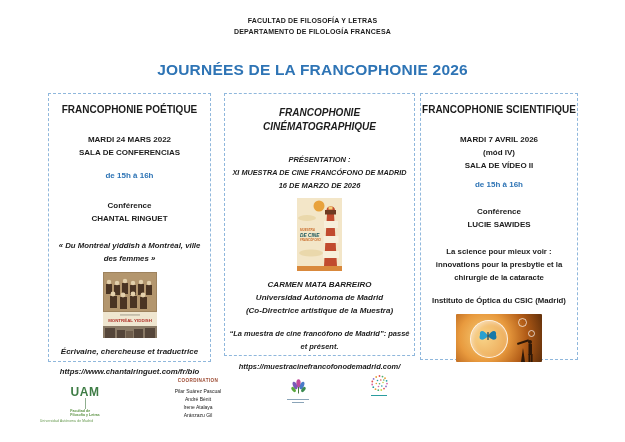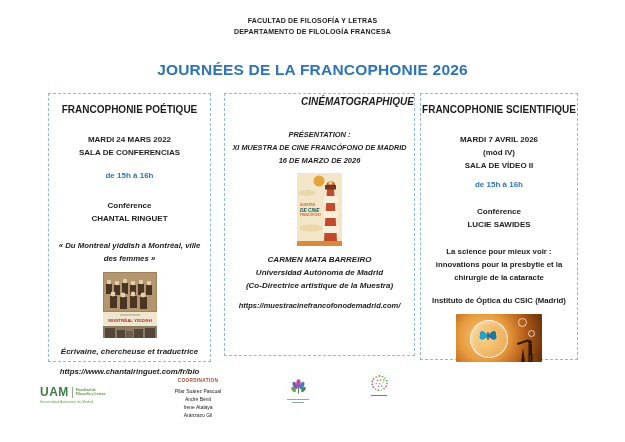--- a/index.html
+++ b/index.html
@@ -32,21 +32,21 @@
   .imgblk{display:inline-block;vertical-align:top;line-height:0;}
   .science-img{position:relative;width:86px;height:48px;margin-top:7px;
     background:radial-gradient(circle at 32% 48%, #f7cd76 0%, #e89a3e 38%, #b05a16 68%, #5e2e0a 100%);
     border-radius:1px;overflow:hidden;}
   .bubble{position:absolute;left:14px;top:6px;width:36px;height:36px;border-radius:50%;
     border:1px solid rgba(255,255,255,.85);background:rgba(255,236,200,.22);
     box-shadow:inset 2px 2px 4px rgba(255,255,255,.45);}
   .minibubble{position:absolute;border-radius:50%;border:1px solid rgba(255,255,255,.7);}
   
   .uam-logo{position:absolute;left:40px;top:386px;width:90px;}
-  .uam-row{display:flex;align-items:center;}
+  .uam-row{display:flex;align-items:center;flex-direction:column;}
   .uam-acronym{font-size:12px;font-weight:bold;color:#3f7d46;letter-spacing:.5px;line-height:12px;}
   .uam-sep{width:1px;height:11px;background:#8fae8f;margin:0 3px;}
   .uam-lines{font-size:3.6px;line-height:4.4px;color:#5a9140;font-weight:bold;text-align:left;}
   .uam-sub{font-size:3.2px;color:#5a9140;margin-top:1.5px;letter-spacing:.2px;white-space:nowrap;}
   .coord{position:absolute;left:148px;top:378px;width:100px;text-align:center;}
   .coord-label{font-size:4.6px;font-weight:bold;color:#9c4a32;letter-spacing:.4px;}
   .coord-names{font-size:5px;line-height:8px;color:#222;margin-top:4px;}
   .logo2{position:absolute;left:285px;top:377px;width:26px;text-align:center;line-height:0;}
   .logo3{position:absolute;left:366px;top:374px;width:26px;text-align:center;line-height:0;}
   .tinytext{height:1px;background:#8aa4b8;margin:2px auto 0 auto;}
@@ -110,21 +110,22 @@
             <rect x="42" y="56" width="10" height="10"></rect>
         </g>
         <rect x="23" y="59" width="7" height="7" fill="#6e5d4c"></rect>
       </svg>
     </div>
     <div class="t8 ital mt3">Écrivaine, chercheuse et traductrice</div>
     <div class="t78 ital mt3 nowrap">https://www.chantalringuet.com/fr/bio</div>
   </section>
 
   <section class="box box2">
-    <div class="panel-title" style="margin-top:1px;text-align:right;">CINÉMATOGRAPHIQUE</div>
+    <div class="panel-title" style="margin-top:12px;">FRANCOPHONIE</div>
+    <div class="panel-title" style="margin-top:1px;">CINÉMATOGRAPHIQUE</div>
     <div class="t75 mt20">PRÉSENTATION :</div>
     <div class="t73 nowrap">XI MUESTRA DE CINE FRANCÓFONO DE MADRID</div>
     <div class="t75">16 DE MARZO DE 2026</div>
     <div class="imgblk mt6">
       <svg width="45" height="73" viewBox="0 0 45 73" xmlns="http://www.w3.org/2000/svg">
         <rect x="0" y="0" width="45" height="73" fill="#f3e6c8"></rect>
         <ellipse cx="10" cy="20" rx="9" ry="3" fill="#ead8ab"></ellipse>
         <ellipse cx="14" cy="55" rx="12" ry="3.5" fill="#ead8ab"></ellipse>
         <circle cx="22" cy="8" r="5.5" fill="#e8a23c"></circle>
         <polygon points="30,16 37,16 40,68 27,68" fill="#c14b2e"></polygon>
@@ -136,20 +137,21 @@
         <rect x="31.5" y="8.5" width="4" height="3" fill="#f5d27a"></rect>
         <rect x="0" y="68" width="45" height="5" fill="#d9893c"></rect>
         <text x="3" y="33" font-family="Liberation Sans, sans-serif" font-size="3" font-weight="bold" fill="#c96a28">MUESTRA</text>
         <text x="3" y="38.5" font-family="Liberation Sans, sans-serif" font-size="4.8" font-weight="bold" fill="#19565c">DE CINE</text>
         <text x="3" y="43" font-family="Liberation Sans, sans-serif" font-size="2.9" font-weight="bold" fill="#c96a28">FRANCÓFONO</text>
       </svg>
     </div>
     <div class="t8 mt3">CARMEN MATA BARREIRO</div>
     <div class="t8">Universidad Autónoma de Madrid</div>
     <div class="t8">(Co-Directrice artistique de la Muestra)</div>
+    <div class="t75 mt10 pad">“La muestra de cine francófono de Madrid”: passé et présent.</div>
     <div class="t75 mt3 nowrap">https://muestracinefrancofonodemadrid.com/</div>
   </section>
 
   <section class="box box3">
     <div class="panel-title">FRANCOPHONIE SCIENTIFIQUE</div>
     <div class="t8 mt17">MARDI 7 AVRIL 2026</div>
     <div class="t8">(mód IV)</div>
     <div class="t8">SALA DE VÍDEO II</div>
     <div class="t8 blue mt6">de 15h à 16h</div>
     <div class="t8 mt14">Conférence</div>

